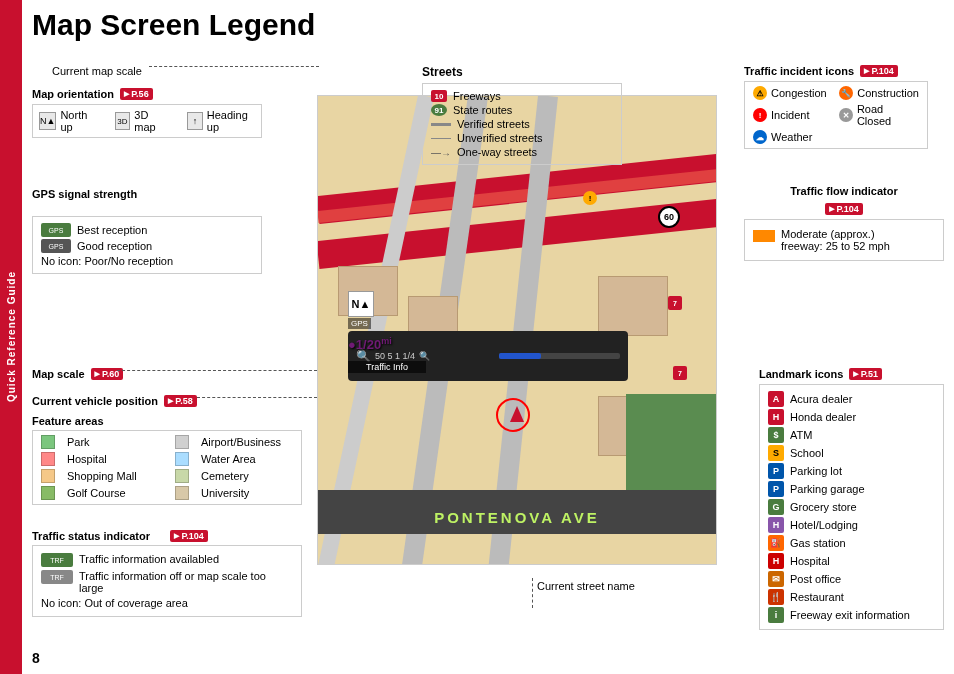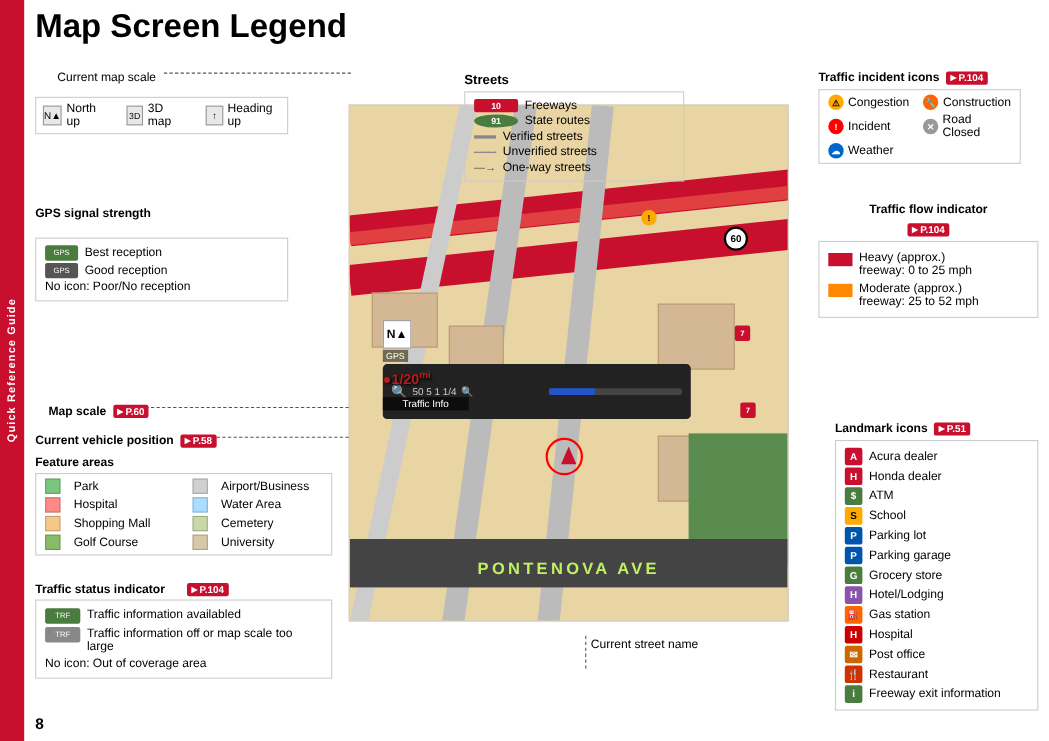--- a/index.html
+++ b/index.html
@@ -181,21 +181,21 @@
       justify-content: center;
       border-radius: 2px;
     }
     .gps-icon-green {
       background: #4a7c3f;
     }
 
     
     .map-scale-label {
       position: absolute;
-      left: 22px; top: 368px;
+      left: 10px; top: 368px;
       display: flex;
       align-items: flex-start;
       gap: 6px;
     }
 
     
     .vehicle-pos-label {
       position: absolute;
       left: 10px; top: 395px;
       display: flex;
@@ -276,21 +276,21 @@
       padding: 4px 8px;
     }
     .street-item {
       display: flex;
       align-items: center;
       gap: 6px;
       margin: 2px 0;
       font-size: 11px;
     }
     .road-badge {
-      width: 40px;
+      width: 16px;
       height: 12px;
       display: flex;
       align-items: center;
       justify-content: center;
       font-size: 8px;
       font-weight: bold;
       color: white;
       border-radius: 2px;
     }
     .freeway-badge { background: #c8102e; }
@@ -366,21 +366,21 @@
       height: 12px;
       margin-top: 2px;
       flex-shrink: 0;
     }
     .flow-red { background: #c8102e; }
     .flow-orange { background: #ff8800; }
 
     
     .landmark-panel {
       position: absolute;
-      right: 10px; top: 384px;
+      right: 10px; top: 368px;
       width: 185px;
     }
     .landmark-header {
       display: flex;
       align-items: center;
       gap: 6px;
       margin-bottom: 4px;
     }
     .landmark-box {
       border: 1px solid #ccc;
@@ -466,38 +466,42 @@
         <span style="color:white;font-size:12px;font-weight:bold;">🔍</span>
         <span style="color:#ccc;font-size:9px;">50 5 1 1/4</span>
         <span style="color:white;font-size:9px;">🔍</span>
         <div style="flex:1;"></div>
         <div style="flex:2;height:6px;background:#444;border-radius:2px;position:relative;">
           <div style="position:absolute;left:0;top:0;width:35%;height:100%;background:#2255cc;border-radius:2px;"></div>
         </div>
       </div>
       <div style="position:absolute;left:30px;top:265px;color:white;font-size:9px;background:rgba(0,0,0,0.6);padding:1px 18px;">Traffic Info</div>
 
-      <div style="position:absolute;left:30px;top:240px;color:#b91c1c;font-size:13px;font-weight:bold;text-shadow:1px 1px 2px #000;">●1/20<span style="font-size:9px;vertical-align:super;">mi</span></div>
+      <div style="position:absolute;left:30px;top:240px;color:#701a75;font-size:13px;font-weight:bold;text-shadow:1px 1px 2px #000;">●1/20<span style="font-size:9px;vertical-align:super;">mi</span></div>
 
       <div style="position:absolute;left:30px;top:195px;width:26px;height:26px;background:white;border:1px solid #999;display:flex;align-items:center;justify-content:center;font-size:11px;font-weight:bold;">N▲</div>
       <div style="position:absolute;left:30px;top:222px;color:white;font-size:8px;background:rgba(0,0,0,0.5);padding:1px 3px;">GPS</div>
 
       <div style="position:absolute;left:192px;top:310px;width:0;height:0;border-left:7px solid transparent;border-right:7px solid transparent;border-bottom:16px solid #c8102e;"></div>
       <div style="position:absolute;left:178px;top:302px;width:34px;height:34px;border:2px solid #ff0000;border-radius:50%;background:transparent;"></div>
 
       <div style="position:absolute;left:265px;top:95px;width:14px;height:14px;background:#ffaa00;border-radius:50%;display:flex;align-items:center;justify-content:center;font-size:8px;font-weight:bold;color:#000;">!</div>
 
     </div>
   </div>
 
   <div style="position:absolute;left:30px;top:65px;font-size:11px;">Current map scale</div>
 
   <div style="position:absolute;left:127px;top:66px;width:170px;height:1px;border-top:1px dashed #555;"></div>
 
   <div class="map-orientation">
+    <div class="map-orientation-header">
+      <span class="section-label">Map orientation</span>
+      <span class="ref-badge">P.56</span>
+    </div>
     <div class="orientation-items" style="border:1px solid #ccc;">
       <div class="orientation-item">
         <div class="icon-square" style="background:#e8e8e8;font-size:9px;">N▲</div>
         <span>North up</span>
       </div>
       <div class="orientation-item">
         <div class="icon-square" style="background:#e8e8e8;font-size:8px;">3D</div>
         <span>3D map</span>
       </div>
       <div class="orientation-item">
@@ -649,27 +653,20 @@
     </div>
   </div>
 
   <div class="traffic-flow">
     <div class="traffic-flow-header">
       <span class="section-label">Traffic flow indicator</span>
       <span class="ref-badge">P.104</span>
     </div>
     <div class="flow-box">
       <div class="flow-item">
-        <div class="flow-swatch flow-red"></div>
-        <div>
-          <div>Heavy (approx.)</div>
-          <div>freeway: 0 to 25 mph</div>
-        </div>
-      </div>
-      <div class="flow-item">
         <div class="flow-swatch flow-orange"></div>
         <div>
           <div>Moderate (approx.)</div>
           <div>freeway: 25 to 52 mph</div>
         </div>
       </div>
     </div>
   </div>
 
   <div class="landmark-panel">

